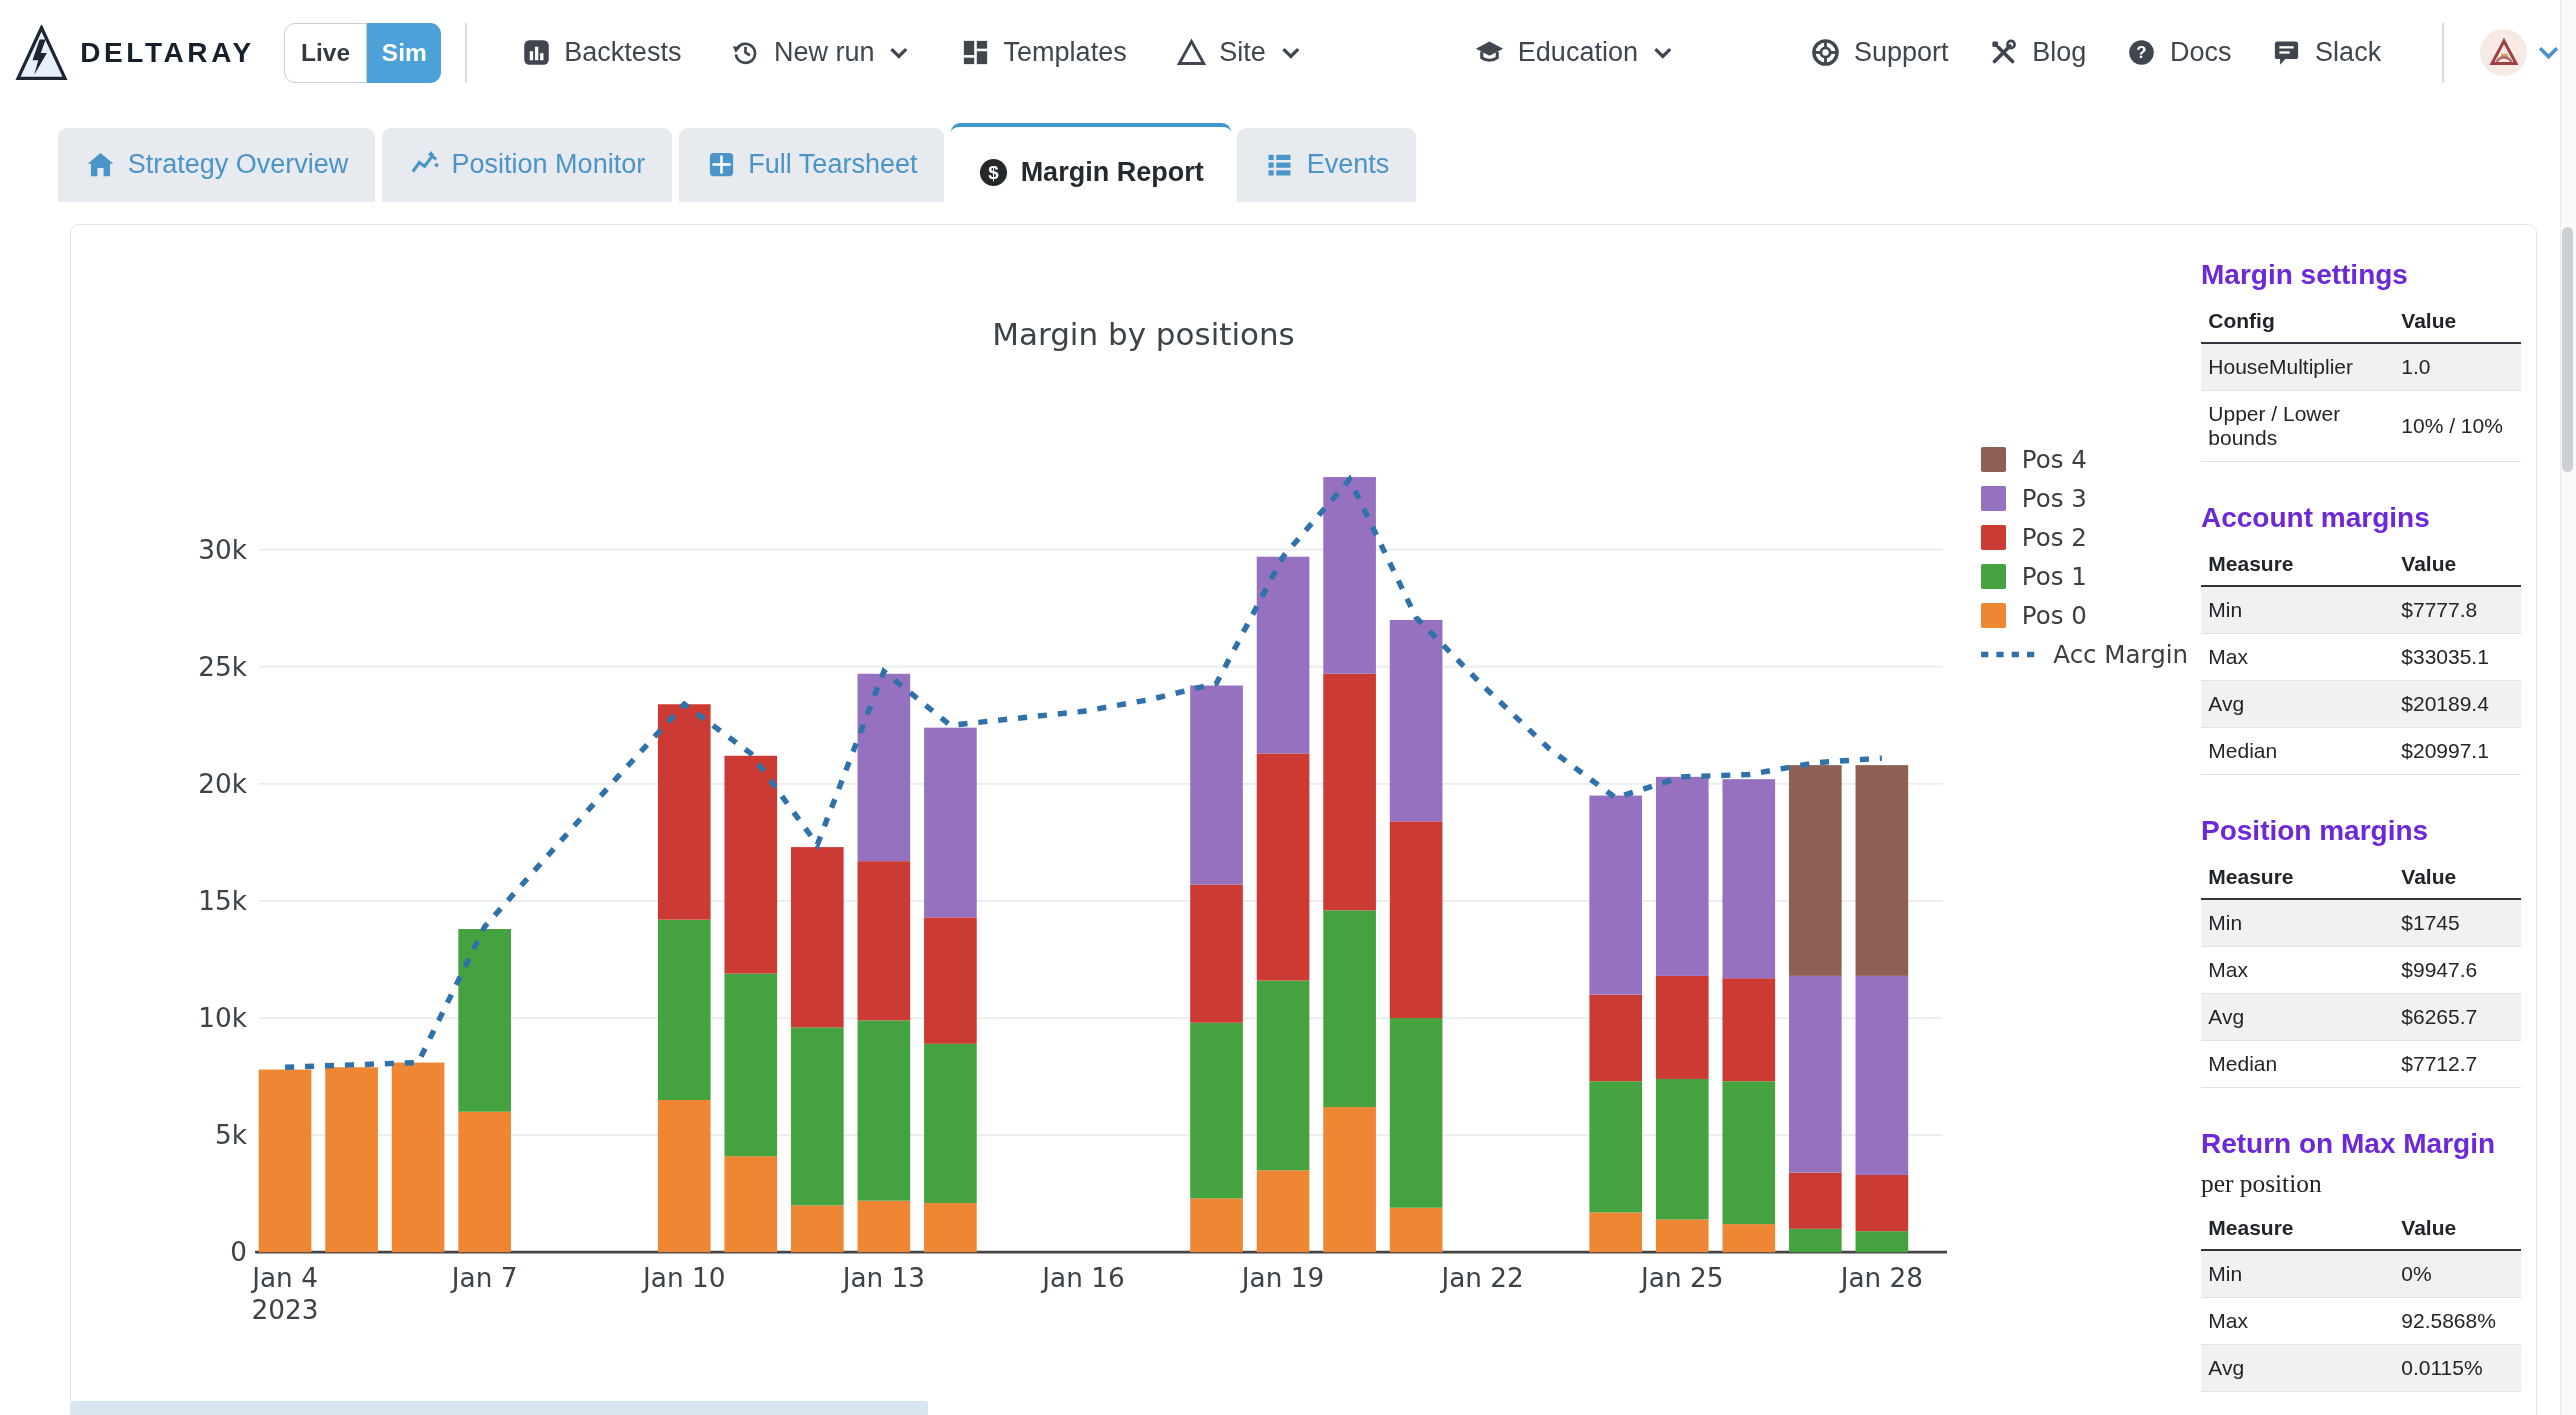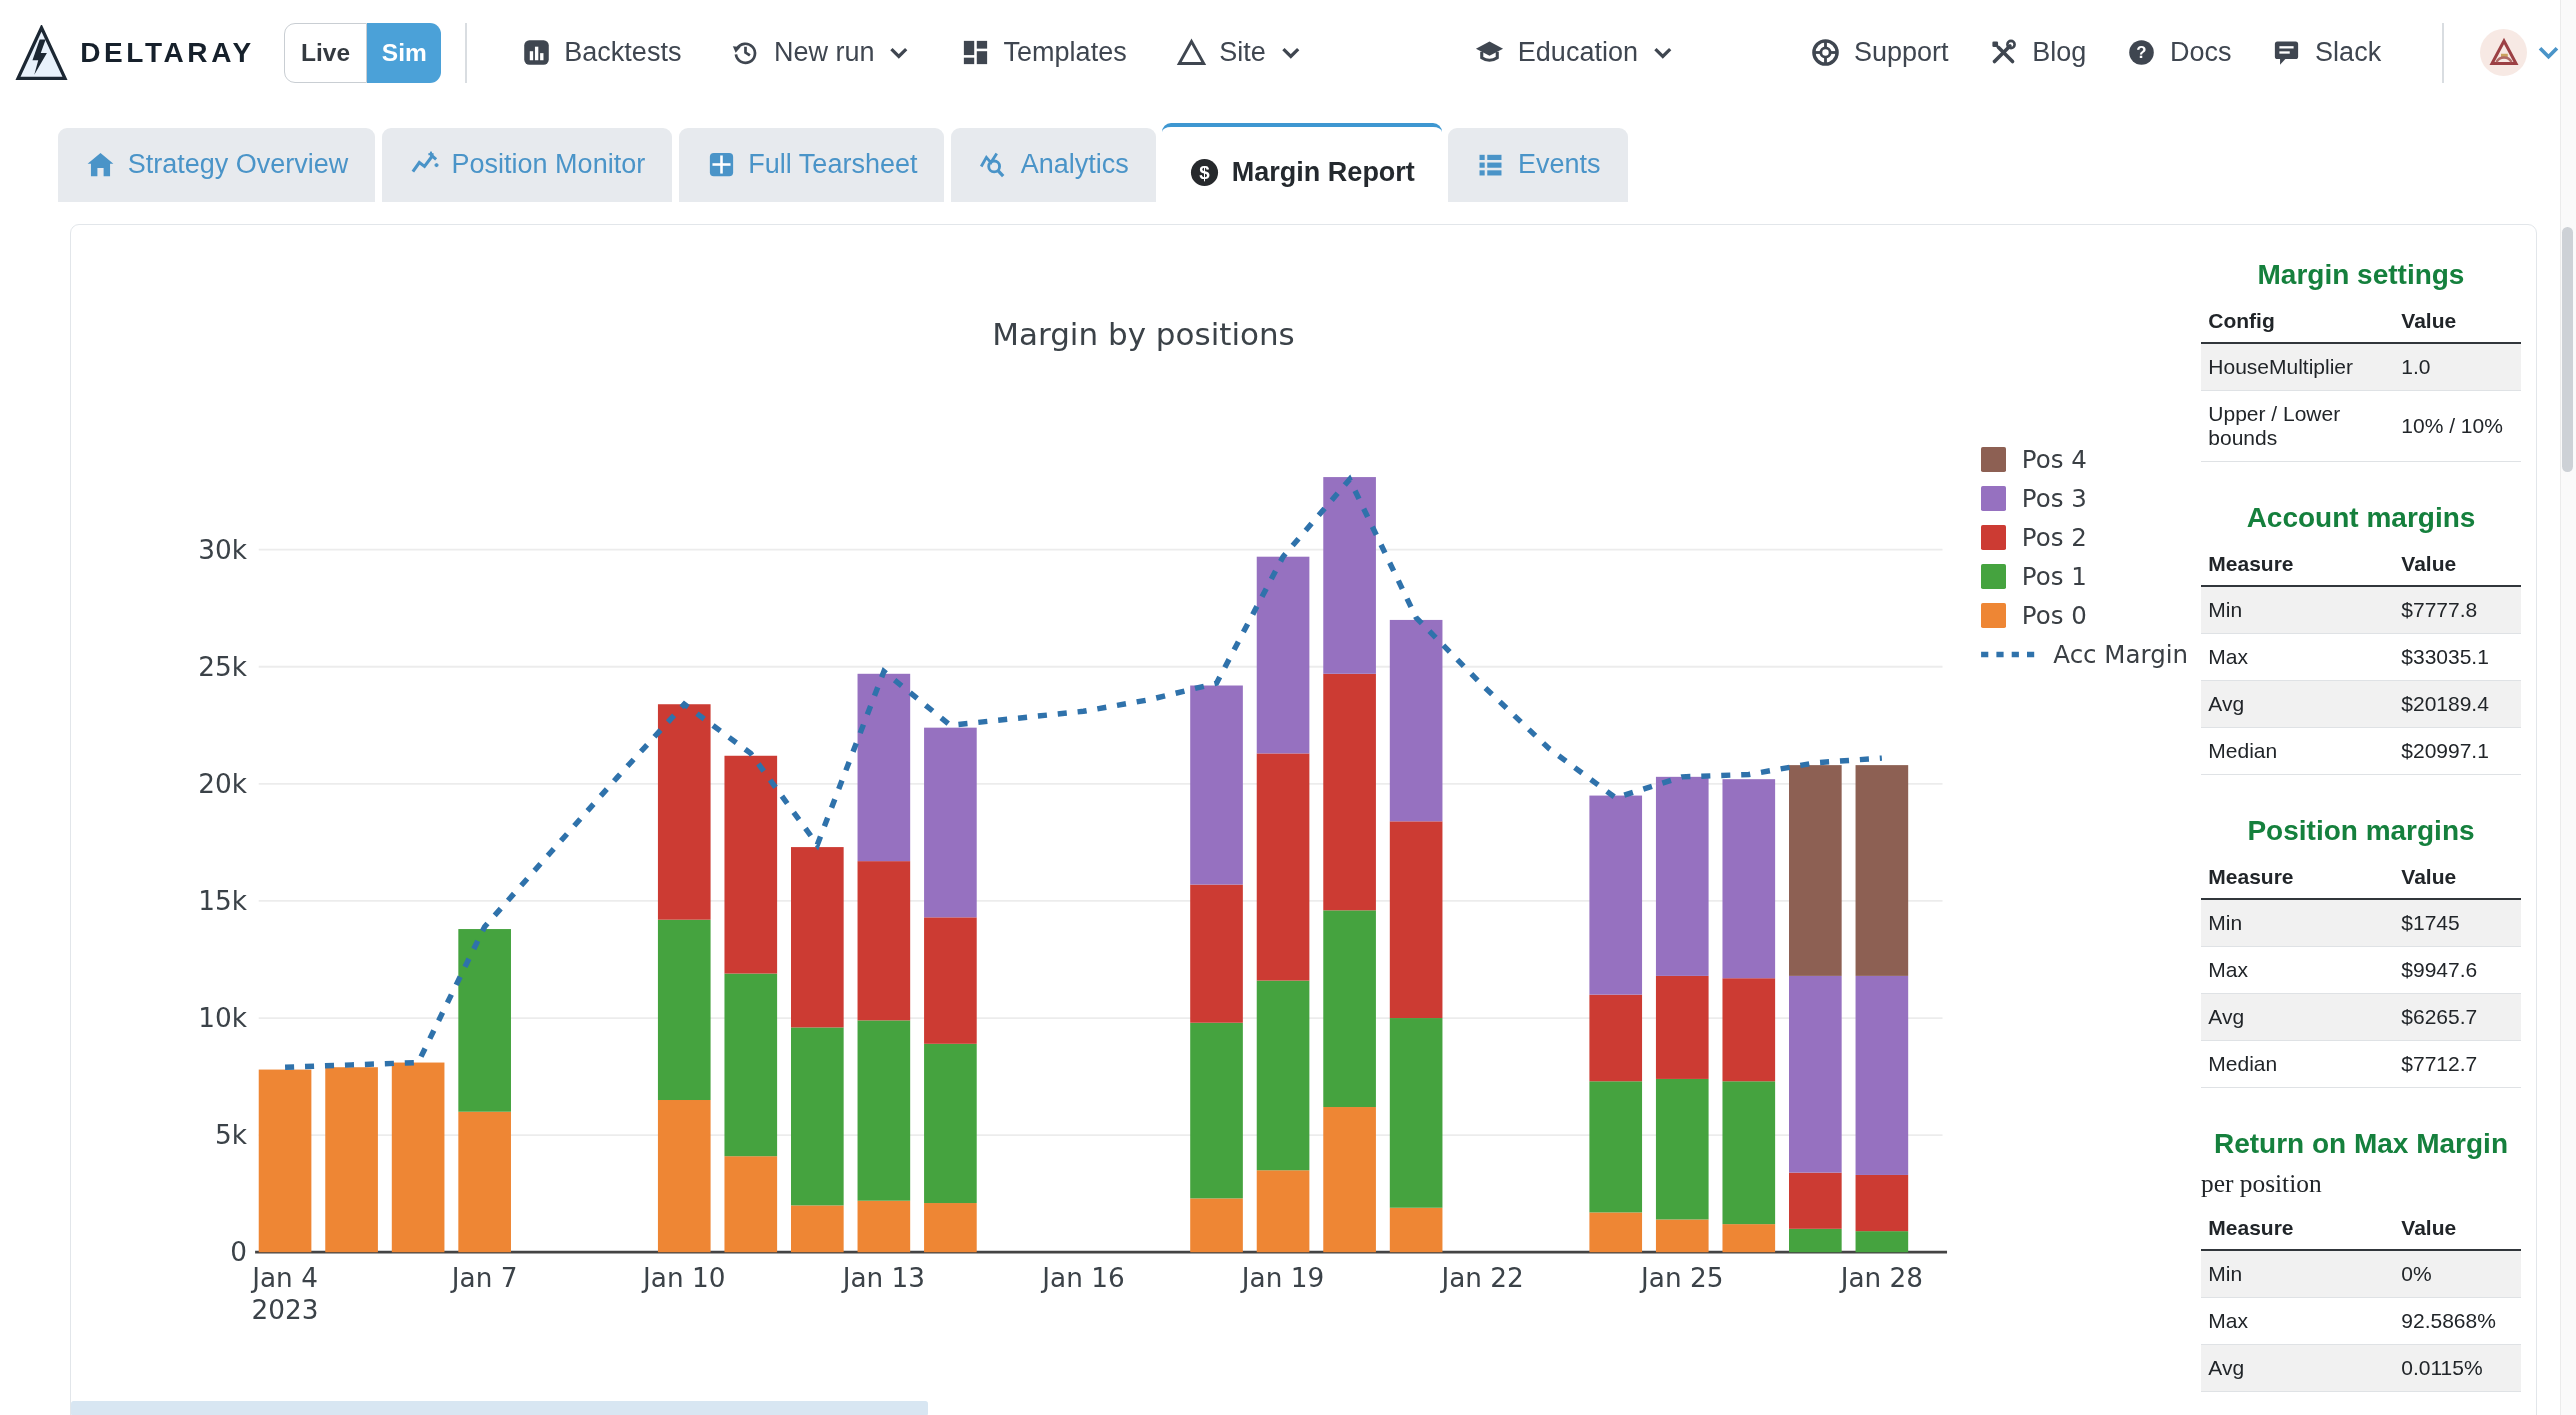--- a/index.html
+++ b/index.html
@@ -45,21 +45,21 @@
 
   
   #legend { position:absolute; left:1981px; top:445px; }
   .legend-item { display:flex; align-items:center; gap:16.3px; margin-bottom:10px; cursor:pointer; }
   .legend-swatch { width:24.5px; height:24.5px; border-radius:1.8px; }
   .legend-label { font-size:24.5px; color:#3a3f44; font-family:"DejaVu Sans", sans-serif; }
 
   
   #stats-col { position:absolute; left:2201px; top:259px; width:320px; }
   .stats-section { margin-bottom:40px; }
-  .stats-title { font-size:28px; font-weight:bold; color:#15803d; margin-bottom:5.4px;text-align:center; }
+  .stats-title { font-size:28px; font-weight:bold; color:#6d28d9; margin-bottom:5.4px; }
   .stats-subtitle { font-size:25.4px; color:#212529; margin:9px 0 5.4px 0; font-weight:normal;font-family:Liberation Serif, serif; }
   table.stats { width:100%; border-collapse:collapse; font-size:21px; color:#212529; margin-top:9px; }
   table.stats th { text-align:left; font-weight:bold; padding:9px 7.3px; border-bottom:2.7px solid #31363b; }
   table.stats td { padding:11px 7.3px; border-bottom:0.9px solid #dfe2e5; }
   table.stats tbody tr:nth-child(odd) { background:#f1f1f1; }
   table.stats td:last-child, table.stats th:last-child { width:127px; }
 
   
   #bottom-strip { position:absolute; left:71px; top:1401px; width:857px; height:14.5px;
                   background:#d8e6f2; border-radius:2.7px; }
@@ -216,28 +216,20 @@
     </div>
     <div class="tab">
       <svg width="31" height="31" viewBox="0 0 24 24">
         <rect x="3" y="3" width="18" height="18" rx="3" fill="currentColor"></rect>
         <g stroke="#fff" stroke-width="2">
           <line x1="12" y1="5" x2="12" y2="19"></line>
           <line x1="5" y1="12" x2="19" y2="12"></line>
         </g>
       </svg>
       <span>Full Tearsheet</span>
-    </div>
-    <div class="tab">
-      <svg width="31" height="31" viewBox="0 0 24 24">
-        <polyline points="2.5,13.5 6.5,6.5 10,10.5 14.5,3.5" fill="none" stroke="currentColor" stroke-width="2.2"></polyline>
-        <circle cx="12.5" cy="13.5" r="4.2" fill="none" stroke="currentColor" stroke-width="2.2"></circle>
-        <line x1="15.5" y1="16.8" x2="19.5" y2="21" stroke="currentColor" stroke-width="2.6"></line>
-      </svg>
-      <span>Analytics</span>
     </div>
     <div class="tab active">
       <svg width="31" height="31" viewBox="0 0 24 24" style="font-size:30px">
         <circle cx="12" cy="12" r="10.5" fill="#26292c"></circle>
         <text x="12" y="17.3" text-anchor="middle" font-size="14.5" font-weight="bold" fill="#fff" font-family="Liberation Sans, sans-serif">$</text>
       </svg>
       <span>Margin Report</span>
     </div>
     <div class="tab">
       <svg width="31" height="31" viewBox="0 0 24 24">

